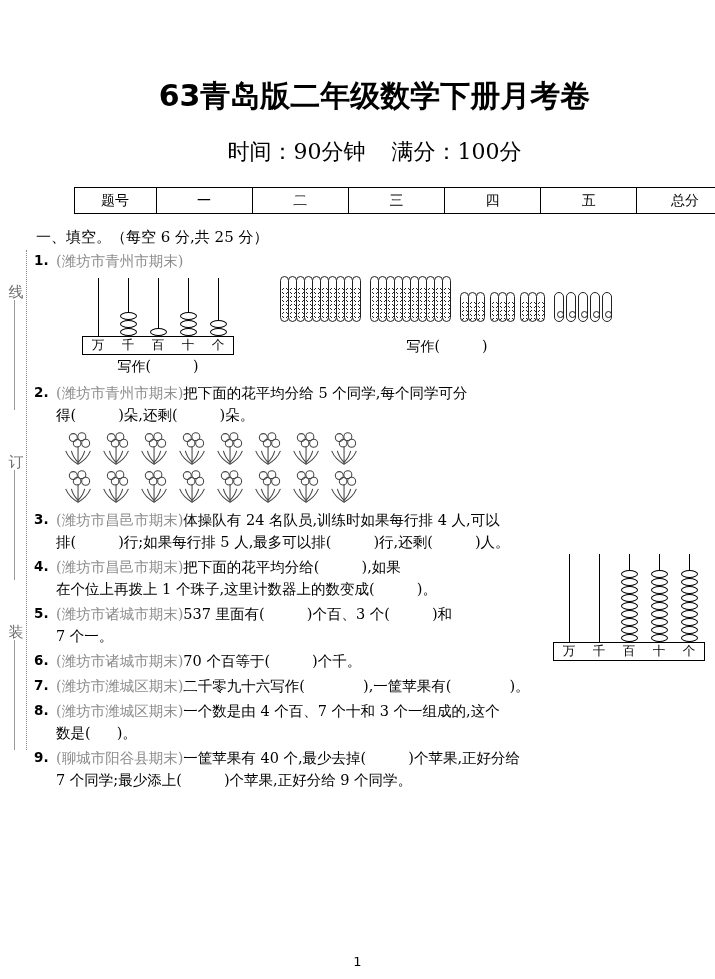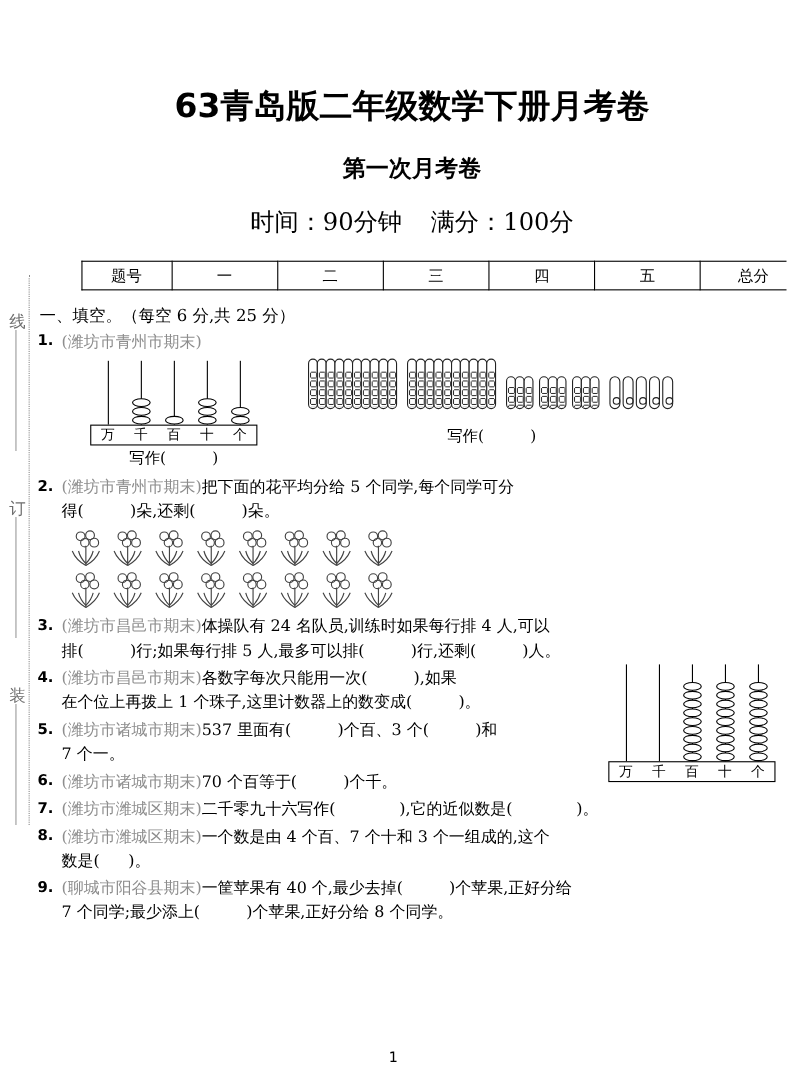--- a/index.html
+++ b/index.html
@@ -193,21 +193,20 @@
   <div class="binding-solid-b"></div>
   <div class="binding-solid-c"></div>
   <div class="binding-char bc1">线</div>
   <div class="binding-char bc2">订</div>
   <div class="binding-char bc3">装</div>
 </div>
 
 <div class="sheet">
 
   <div class="main-title">63青岛版二年级数学下册月考卷</div>
-  <div class="sub-title">第一次月考卷</div>
   <div class="meta-line">
     <span>时间：90分钟</span><span class="gap"></span><span>满分：100分</span>
   </div>
 
   <div class="score-table-wrap">
     <table class="score">
       <tbody>
           <tr>
         <td class="hdr">题号</td>
         <td>一</td>
@@ -541,21 +540,21 @@
 
   <div class="q">
     <span class="num">3.</span>
     <span class="src">(潍坊市昌邑市期末)</span><span>体操队有 24 名队员,训练时如果每行排 4 人,可以</span><br>
     <span>排(</span><span class="blank b-md"></span><span>)行;如果每行排 5 人,最多可以排(</span><span class="blank b-md"></span><span>)行,还剩(</span><span class="blank b-md"></span><span>)人。</span>
   </div>
 
   <div style="position:relative;">
     <div class="q" style="width:480px;">
       <span class="num">4.</span>
-      <span class="src">(潍坊市昌邑市期末)</span><span>各数字每次只能用一次(</span><span class="blank b-md"></span><span>),如果</span><br>
+      <span class="src">(潍坊市昌邑市期末)</span><span>把下面的花平均分给(</span><span class="blank b-md"></span><span>),如果</span><br>
       <span>在个位上再拨上 1 个珠子,这里计数器上的数变成(</span><span class="blank b-md"></span><span>)。</span>
     </div>
 
     <div class="abacus" style="position:absolute; right:10px; top:-6px; width:152px;">
       <div class="rods" style="height:92px;">
         <div class="rod" style="left:16px;  height:88px;"></div>
         <div class="rod" style="left:46px;  height:88px;"></div>
         <div class="rod" style="left:76px;  height:88px;"></div>
         <div class="rod" style="left:106px; height:88px;"></div>
         <div class="rod" style="left:136px; height:88px;"></div>
@@ -606,31 +605,31 @@
     <span>7 个一。</span>
   </div>
 
   <div class="q">
     <span class="num">6.</span>
     <span class="src">(潍坊市诸城市期末)</span><span>70 个百等于(</span><span class="blank b-md"></span><span>)个千。</span>
   </div>
 
   <div class="q">
     <span class="num">7.</span>
-    <span class="src">(潍坊市潍城区期末)</span><span>二千零九十六写作(</span><span class="blank b-lg"></span><span>),它的近似数是(</span><span class="blank b-lg"></span><span>)。</span>
+    <span class="src">(潍坊市潍城区期末)</span><span>二千零九十六写作(</span><span class="blank b-lg"></span><span>),一筐苹果有(</span><span class="blank b-lg"></span><span>)。</span>
   </div>
 
   <div class="q">
     <span class="num">8.</span>
     <span class="src">(潍坊市潍城区期末)</span><span>一个数是由 4 个百、7 个十和 3 个一组成的,这个</span><br>
     <span>数是(</span><span class="blank b-sm"></span><span>)。</span>
   </div>
 
   <div class="q">
     <span class="num">9.</span>
     <span class="src">(聊城市阳谷县期末)</span><span>一筐苹果有 40 个,最少去掉(</span><span class="blank b-md"></span><span>)个苹果,正好分给</span><br>
-    <span>7 个同学;最少添上(</span><span class="blank b-md"></span><span>)个苹果,正好分给 8 个同学。</span>
+    <span>7 个同学;最少添上(</span><span class="blank b-md"></span><span>)个苹果,正好分给 9 个同学。</span>
   </div>
 
 
 </div>
 
 <div class="page-num">1</div>
 
 </body></html>

